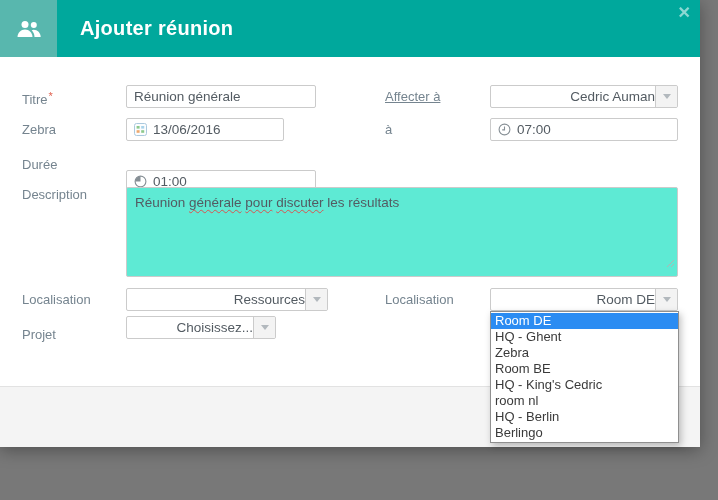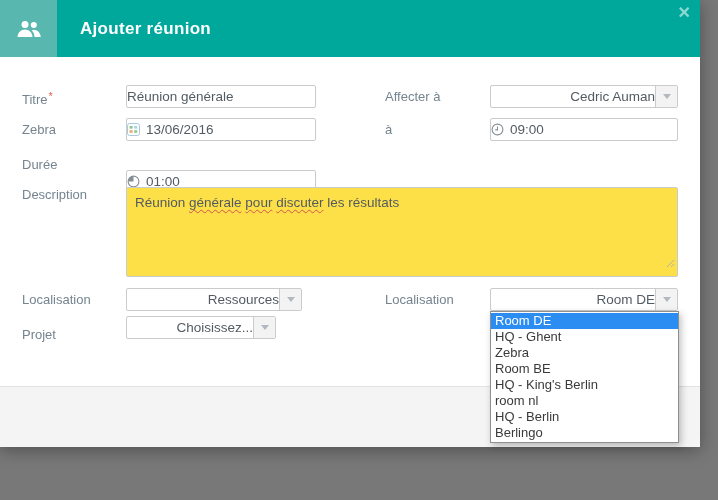--- a/index.html
+++ b/index.html
@@ -2,35 +2,35 @@
 <html style="--header-teal: #00a89c; --header-icon-bg: #58b7ae; --highlight-blue: #2b8cf2; --overlay-gray: #787878;"><head>
 <meta charset="utf-8">
 <style>
   html,body { margin:0; padding:0; }
   body { font-family:"Liberation Sans", sans-serif; }
   .stage { position:relative; width:718px; height:500px; background:var(--overlay-gray,#787878); overflow:hidden; }
 
   .modal { position:absolute; left:0; top:0; width:700px; height:447px; background:#fff; box-shadow:0 3px 16px rgba(0,0,0,.35); }
   .modal-header { position:absolute; left:0; top:0; width:700px; height:57px; background:var(--header-teal,#00a89c); }
   .header-icon-box { position:absolute; left:0; top:0; width:57px; height:57px; background:var(--header-icon-bg,#58b7ae); display:flex; align-items:center; justify-content:center; }
-  .modal-title { position:absolute; left:80px; top:0; line-height:57px; color:#fff; font-size:17px; font-weight:bold; letter-spacing:.3px; }
+  .modal-title { position:absolute; left:80px; top:0; line-height:57px; color:#fff; font-size:20px; font-weight:bold; letter-spacing:.3px; }
   .modal-close { position:absolute; right:9px; top:3px; color:rgba(255,255,255,.55); font-size:16px; font-weight:bold; cursor:pointer; }
   .modal-footer { position:absolute; left:0; top:386px; width:700px; height:61px; background:#f4f4f4; border-top:1px solid #e2e2e2; box-sizing:border-box; }
 
   .lbl { position:absolute; color:#75848f; font-size:13px; line-height:23px; white-space:nowrap; }
   .req { color:#e0614f; font-size:11px; vertical-align:4px; margin-left:1px; }
 
   .ctl { position:absolute; box-sizing:border-box; height:23px; border:1px solid #cbcbcb; border-radius:2px; background:#fff; display:flex; align-items:center; font-size:13.5px; color:#535b62; }
-  .input { padding:0 0; gap:6px; }
+  .input { padding:0 7px; gap:6px; }
   .input .icon { display:flex; align-items:center; }
   .select { padding-left:7px; justify-content:flex-end; cursor:pointer; }
   .select-btn { width:21px; align-self:stretch; background:#f3f3f3; border-left:1px solid #cbcbcb; display:flex; align-items:center; justify-content:center; border-radius:0 2px 2px 0; flex:none; }
   .tri { width:0; height:0; border-left:4px solid transparent; border-right:4px solid transparent; border-top:5px solid #b2b8bd; }
 
-  .textarea { position:absolute; box-sizing:border-box; border:1px solid #cbcbcb; border-radius:2px; padding:6px 8px; font-size:13.5px; color:#535b62; line-height:1.4; background:#fde047; }
+  .textarea { position:absolute; box-sizing:border-box; border:1px solid #cbcbcb; border-radius:2px; padding:6px 8px; font-size:13.5px; color:#535b62; line-height:1.4; background:#5eead4; }
   .grip { position:absolute; right:2px; bottom:2px; }
   .misspelled { text-decoration:underline; text-decoration-style:wavy; text-decoration-color:#d9534f; text-decoration-thickness:1px; text-underline-offset:2px; text-decoration-skip-ink:none; }
 
   .listbox { position:absolute; left:490px; top:311px; width:189px; background:#fff; border:1px solid #8f8f8f; box-sizing:border-box; padding:1px 0; z-index:10; box-shadow:2px 3px 7px rgba(0,0,0,.25); }
   .option { font-size:13px; color:#3a3a3a; line-height:16px; padding:0 2px 0 4px; white-space:nowrap; overflow:hidden; cursor:pointer; }
   .option.selected { background:var(--highlight-blue,#2b8cf2); color:#fff; }
 </style>
 </head>
 <body>
 
@@ -54,21 +54,21 @@
     </div>
 
     <div class="lbl" style="left:22px; top:85px;">
       <span>Titre</span><span class="req">*</span>
     </div>
     <div class="ctl input" style="left:126px; top:85px; width:190px;">
       <span class="txt">Réunion générale</span>
     </div>
 
     <div class="lbl" style="left:22px; top:118px;">Zebra</div>
-    <div class="ctl input" style="left:126px; top:118px; width:190px;">
+    <div class="ctl input" style="left:126px; top:118px; width:158px;">
       <span class="icon">
         <svg width="13" height="13" viewBox="0 0 13 13" aria-hidden="true">
           <rect x="0.5" y="0.5" width="12" height="12" rx="2" fill="#fbfdfe" stroke="#abc9de"></rect>
           <rect x="2.6" y="3" width="3" height="2.6" fill="#8cc98c"></rect>
           <rect x="7.2" y="3" width="3" height="2.6" fill="#a9d3ea"></rect>
           <rect x="2.6" y="7.2" width="3" height="2.6" fill="#eda76d"></rect>
           <rect x="7.2" y="7.2" width="3" height="2.6" fill="#8cc98c"></rect>
         </svg>
       </span>
       <span class="txt">13/06/2016</span>
@@ -89,69 +89,69 @@
     <div class="textarea" style="left:126px; top:187px; width:552px; height:90px;">
       <span>Réunion </span><span class="misspelled">générale</span><span> </span><span class="misspelled">pour</span><span> </span><span class="misspelled">discuter</span><span> les résultats</span>
       <span class="grip">
         <svg width="9" height="9" aria-hidden="true">
           <path d="M8 1 L1 8 M8 5 L5 8" stroke="#b3b3b3" stroke-width="1" fill="none"></path>
         </svg>
       </span>
     </div>
 
     <div class="lbl" style="left:22px; top:288px;">Localisation</div>
-    <div class="ctl select" style="left:126px; top:288px; width:176px;">
+    <div class="ctl select" style="left:126px; top:288px; width:202px;">
       <span class="txt">Ressources</span>
       <span class="select-btn">
           <i class="tri"></i>
         </span>
     </div>
 
     <div class="lbl" style="left:22px; top:323px;">Projet</div>
     <div class="ctl select" style="left:126px; top:316px; width:150px;">
       <span class="txt">Choisissez...</span>
       <span class="select-btn">
           <i class="tri"></i>
         </span>
     </div>
 
-    <div class="lbl" style="left:385px; top:85px;">Affecter à</div>
+    <div class="lbl" style="left:385px; top:85px;text-decoration:underline;">Affecter à</div>
     <div class="ctl select" style="left:490px; top:85px; width:188px;">
       <span class="txt">Cedric Auman</span>
       <span class="select-btn">
           <i class="tri"></i>
         </span>
     </div>
 
     <div class="lbl" style="left:385px; top:118px;">à</div>
     <div class="ctl input" style="left:490px; top:118px; width:188px;">
       <span class="icon">
         <svg width="13" height="13" viewBox="0 0 13 13" aria-hidden="true">
           <circle cx="6.5" cy="6.5" r="5.4" fill="#fff" stroke="#868f95" stroke-width="1.1"></circle>
           <path d="M6.5 3.4 L6.5 6.9 L4.2 6.9" stroke="#868f95" stroke-width="1.1" fill="none"></path>
         </svg>
       </span>
-      <span class="txt">09:00</span>
+      <span class="txt">07:00</span>
     </div>
 
     <div class="lbl" style="left:385px; top:288px;">Localisation</div>
     <div class="ctl select" style="left:490px; top:288px; width:188px;">
       <span class="txt">Room DE</span>
       <span class="select-btn">
           <i class="tri"></i>
         </span>
     </div>
 
     <div class="modal-footer"></div>
   </div>
 
   <div class="listbox">
     <div class="option selected">Room DE</div>
       <div class="option">HQ - Ghent</div>
       <div class="option">Zebra</div>
       <div class="option">Room BE</div>
-      <div class="option">HQ - King's Berlin</div>
+      <div class="option">HQ - King's Cedric</div>
       <div class="option">room nl</div>
       <div class="option">HQ - Berlin</div>
       <div class="option">Berlingo</div>
   </div>
 
 </div>
 
 </body></html>

